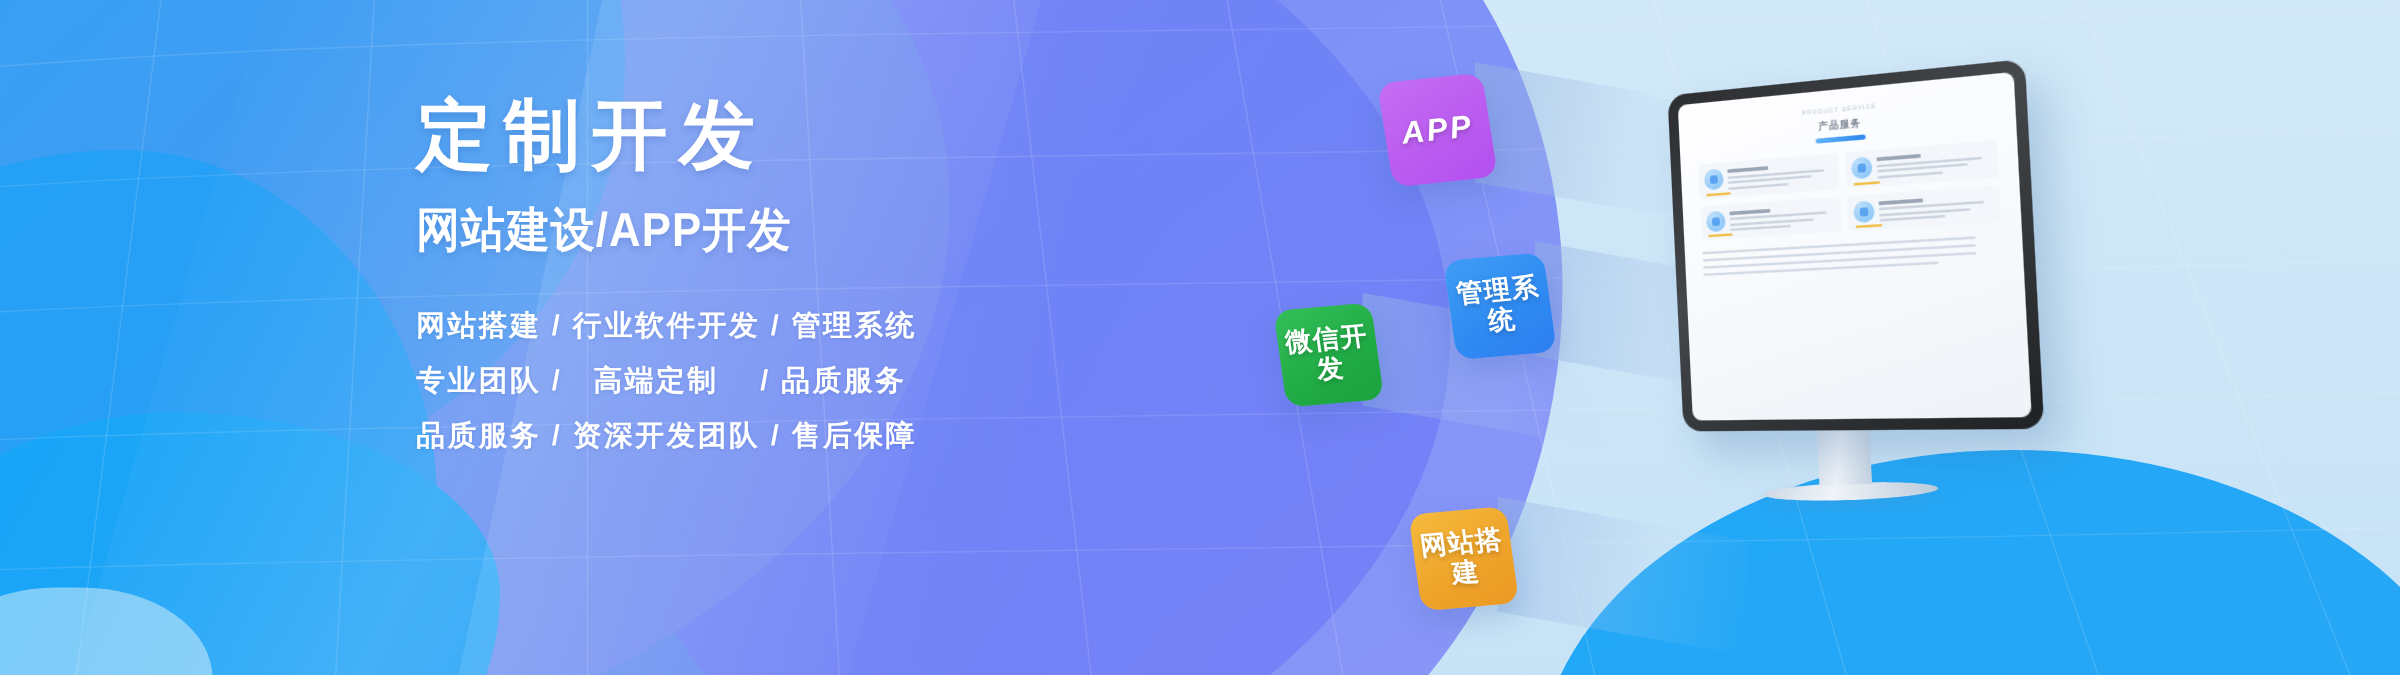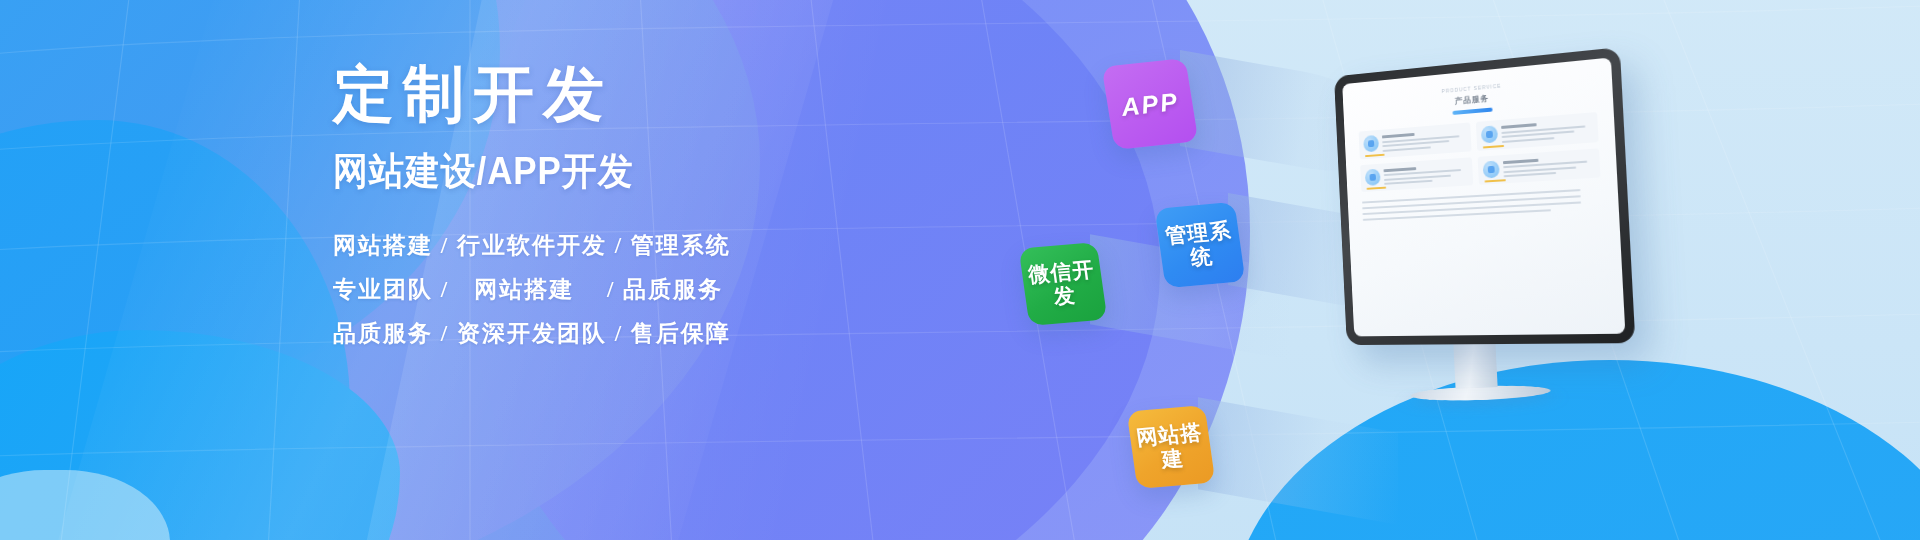--- a/index.html
+++ b/index.html
@@ -130,21 +130,21 @@
     position: absolute;
     inset: 0;
     opacity: .45;
     pointer-events: none;
   }
 
   
   .copy {
     position: absolute;
     left: 333px;
-    top: 62px;
+    top: 76px;
     width: 520px;
     color: #ffffff;
     z-index: 6;
   }
 
   .headline {
     font-size: 61px;
     line-height: 1.06;
     font-weight: 700;
     letter-spacing: 9px;
@@ -161,21 +161,20 @@
     letter-spacing: 1px;
     color: #ffffff;
     transform: scaleX(.92);
     transform-origin: left center;
     text-shadow: 0 2px 5px rgba(28,70,150,.2);
     white-space: nowrap;
   }
 
   .feature-list {
     margin-top: 32px;
-    font-family: Liberation Serif, serif;
   }
   .feature-line {
     font-size: 23px;
     line-height: 44px;
     font-weight: 600;
     letter-spacing: 2px;
     color: #ffffff;
     white-space: pre;
     text-shadow: 0 1px 3px rgba(28,70,150,.18);
   }
@@ -420,21 +419,21 @@
       <path d="M-10 352 C 420 334, 1180 334, 1930 314"></path>
       <path d="M-10 456 C 420 442, 1180 440, 1930 422"></path>
     </g>
   </svg>
 
   <div class="copy">
     <div class="headline">定制开发</div>
     <div class="subhead">网站建设/APP开发</div>
     <div class="feature-list">
       <div class="feature-line">网站搭建 / 行业软件开发 / 管理系统</div>
-      <div class="feature-line">专业团队 /　网站搭建　 / 品质服务</div>
+      <div class="feature-line">专业团队 /　高端定制　 / 品质服务</div>
       <div class="feature-line">品质服务 / 资深开发团队 / 售后保障</div>
     </div>
   </div>
 
   <div class="card-shadow" id="shadow-app"></div>
   <div class="card" id="card-app">
     <span class="card-label">APP</span>
   </div>
 
   <div class="card-shadow" id="shadow-mgmt"></div>

